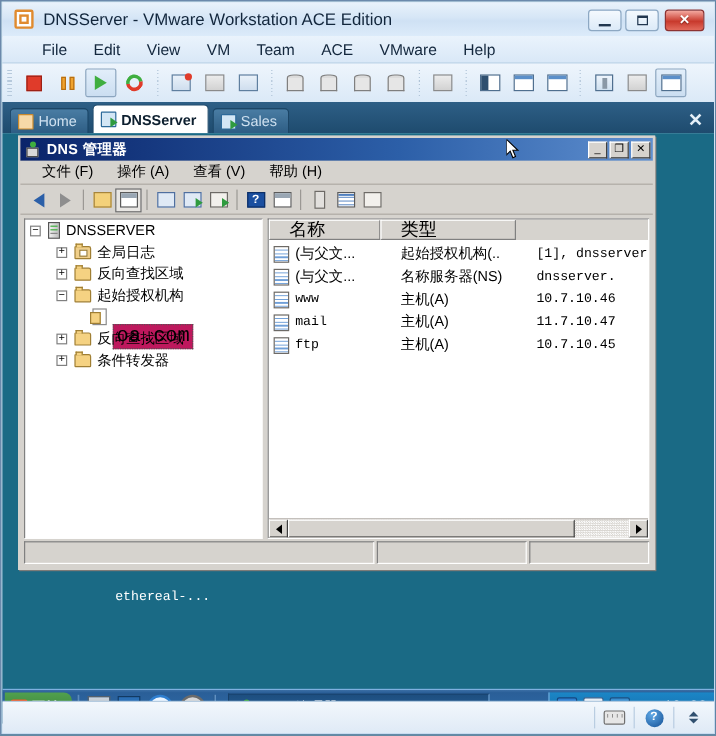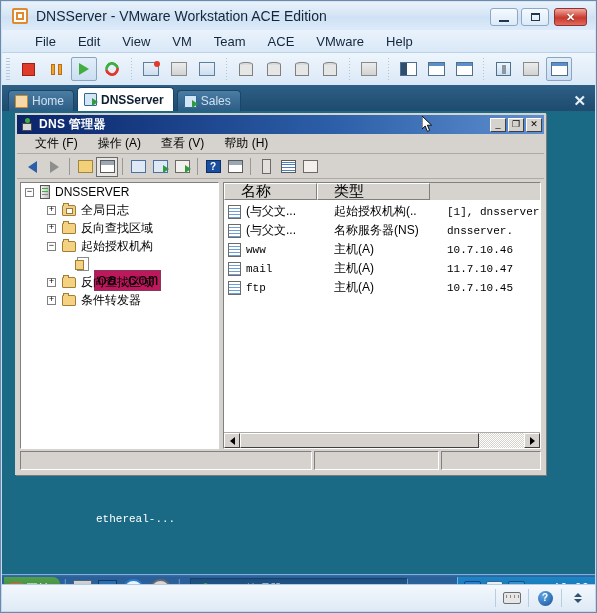--- a/index.html
+++ b/index.html
@@ -437,21 +437,21 @@
     </div>
     <div class="vm-tab">
       <span class="tab-ic"></span>
       <span>Sales</span>
     </div>
     <div id="vm-tab-close">✕</div>
   </div>
 
   <div id="guest-desktop">
 
-    <div class="desk-icon-label" style="left:94px;top:402px;width:80px;">
+    <div class="desk-icon-label" style="left:94px;top:381px;width:80px;">
       <div>ethereal-...</div>
     </div>
 
     <div id="dns-window">
 
       <div id="dns-titlebar">
         <span id="dns-title-icon">
             <i class="srv"></i>
             <i class="nd"></i>
           </span>

